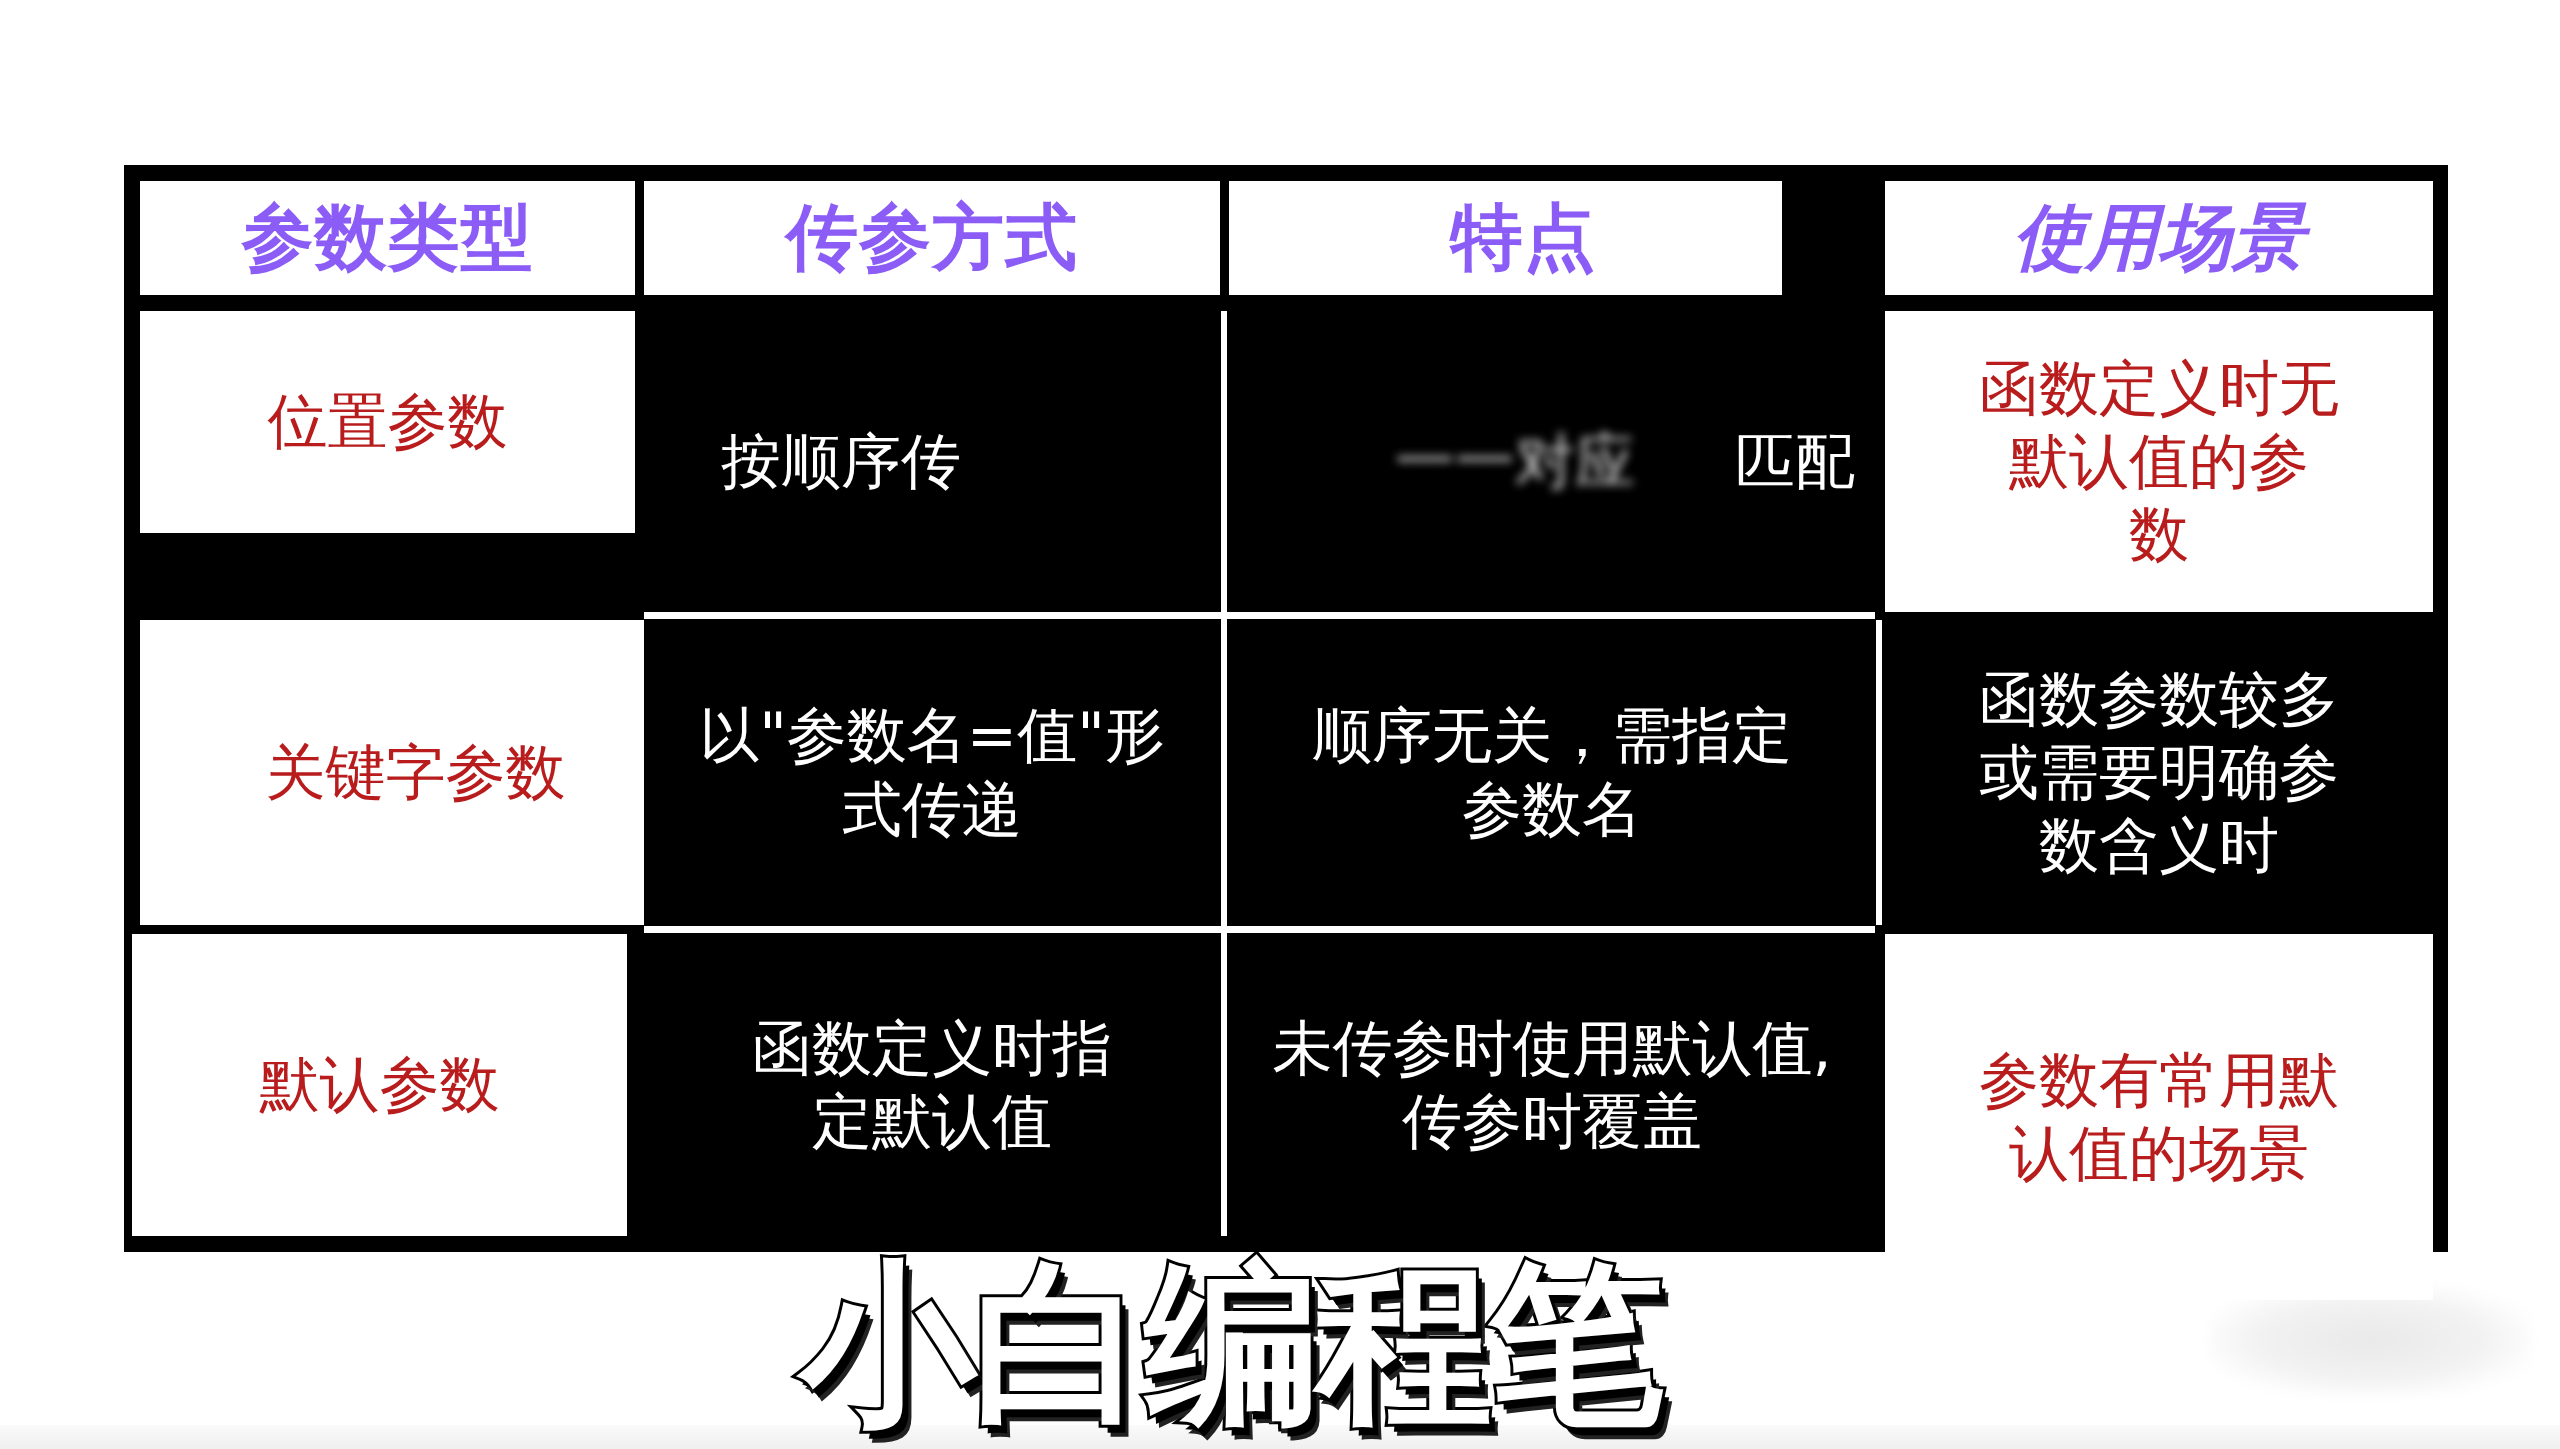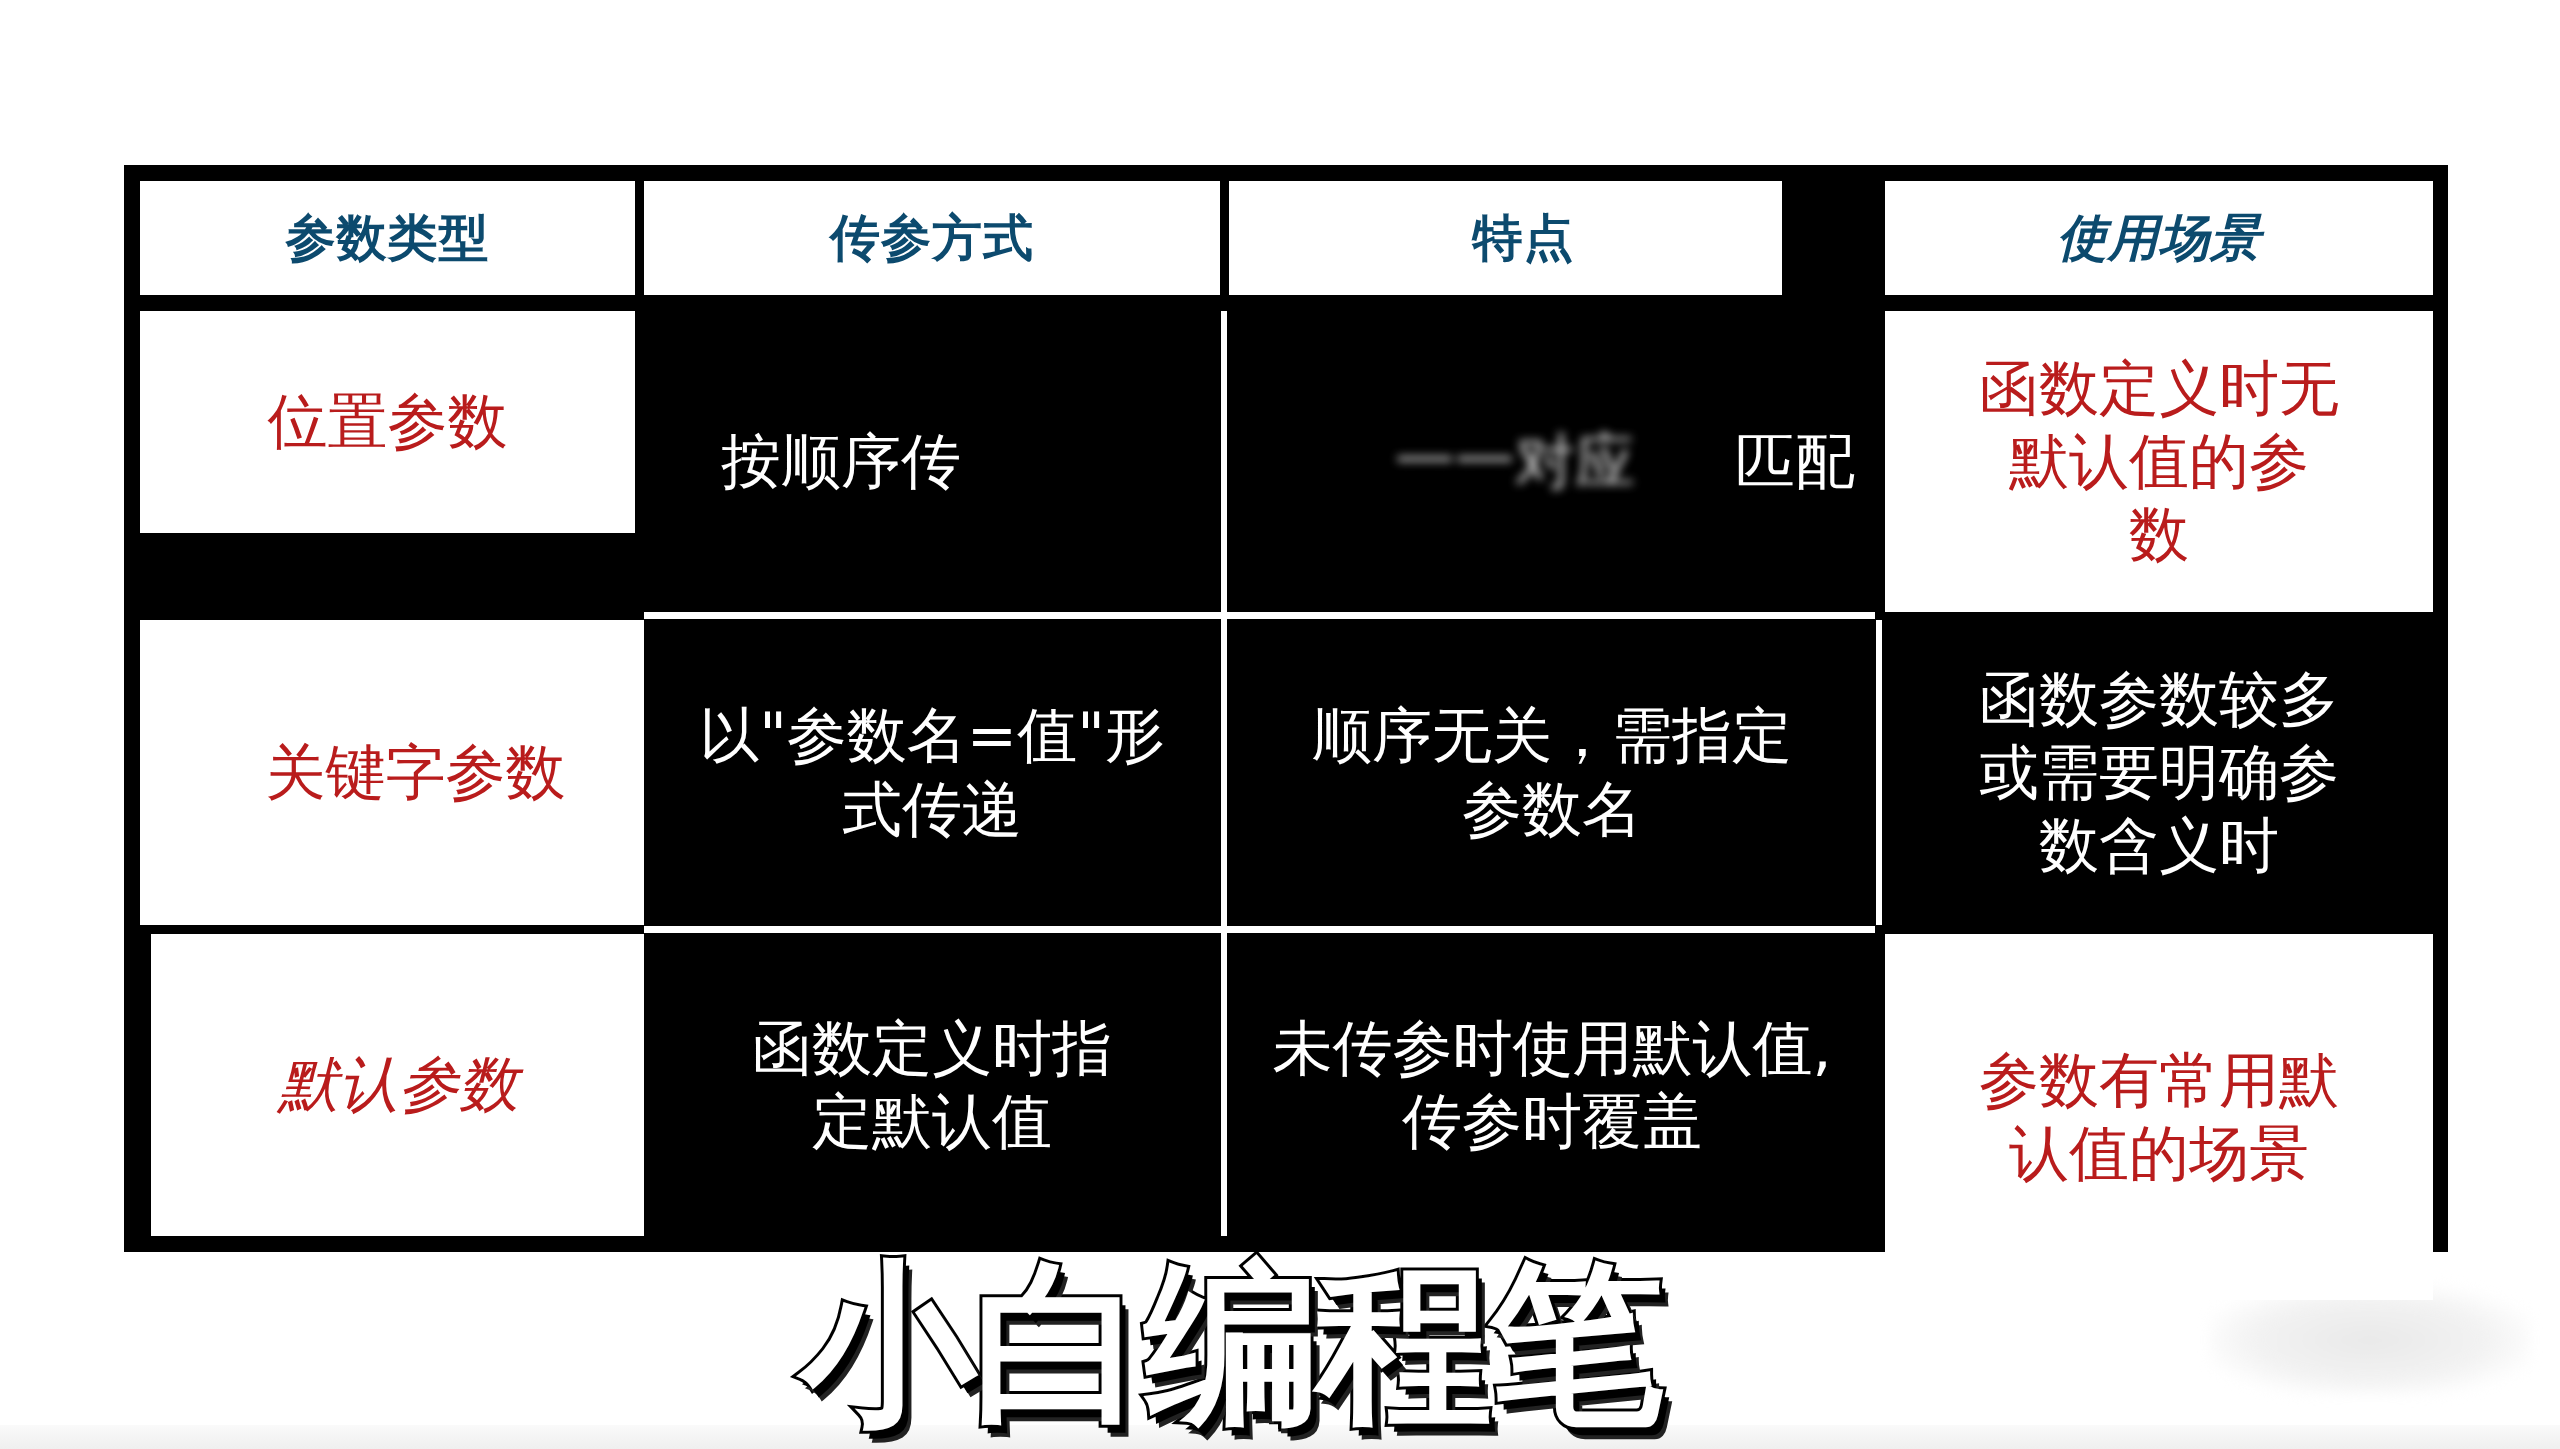--- a/index.html
+++ b/index.html
@@ -20,21 +20,21 @@
   }
   .table-frame {
     position: absolute; left: 124px; top: 165px; width: 2324px; height: 1087px;
     background: #000;
   }
   .cell {
     position: absolute; display: flex; align-items: center; justify-content: center;
     text-align: center; box-sizing: border-box; line-height: 1.22;
   }
   .cell span { white-space: pre-line; }
-  .hdr { background: #fff; color: #0c4a6e; font-weight: bold; font-size: 50px; letter-spacing: 1px; }
+  .hdr { background: #fff; color: #8b5cf6; font-weight: bold; font-size: 72px; letter-spacing: 1px; }
   .w { background: #fff; color: #b91c1c; font-size: 60px; }
   .b { background: #000; color: #fff; font-size: 60px; }
   .wline-v { position: absolute; background: #fff; width: 6px; }
   .wline-h { position: absolute; background: #fff; height: 7px; }
   .brand {
     position: absolute; left: 800px; top: 1228px; width: 960px; height: 200px;
     display: flex; align-items: flex-start; justify-content: center;
     font-size: 176px; font-weight: bold; color: #fff; letter-spacing: -4px;
     -webkit-text-stroke: 6px #000;
     text-shadow: 6px 8px 0 #000, 9px 12px 0 #222, 0 0 2px #000;
@@ -92,21 +92,21 @@
 <div class="cell b" style="left:1229px;top:620px;width:646px;height:305px;">
   <span>顺序无关，需指定
 参数名</span>
 </div>
 <div class="cell b" style="left:1885px;top:620px;width:548px;height:305px;">
   <span>函数参数较多
 或需要明确参
 数含义时</span>
 </div>
 
-<div class="cell w" style="left:151px;top:934px;width:495px;height:302px;font-style:italic;">
+<div class="cell w" style="left:132px;top:934px;width:495px;height:302px;">
   <span>默认参数</span>
 </div>
 <div class="cell b" style="left:644px;top:934px;width:576px;height:302px;">
   <span>函数定义时指
 定默认值</span>
 </div>
 <div class="cell b" style="left:1229px;top:934px;width:646px;height:302px;">
   <span>未传参时使用默认值,
 传参时覆盖</span>
 </div>

